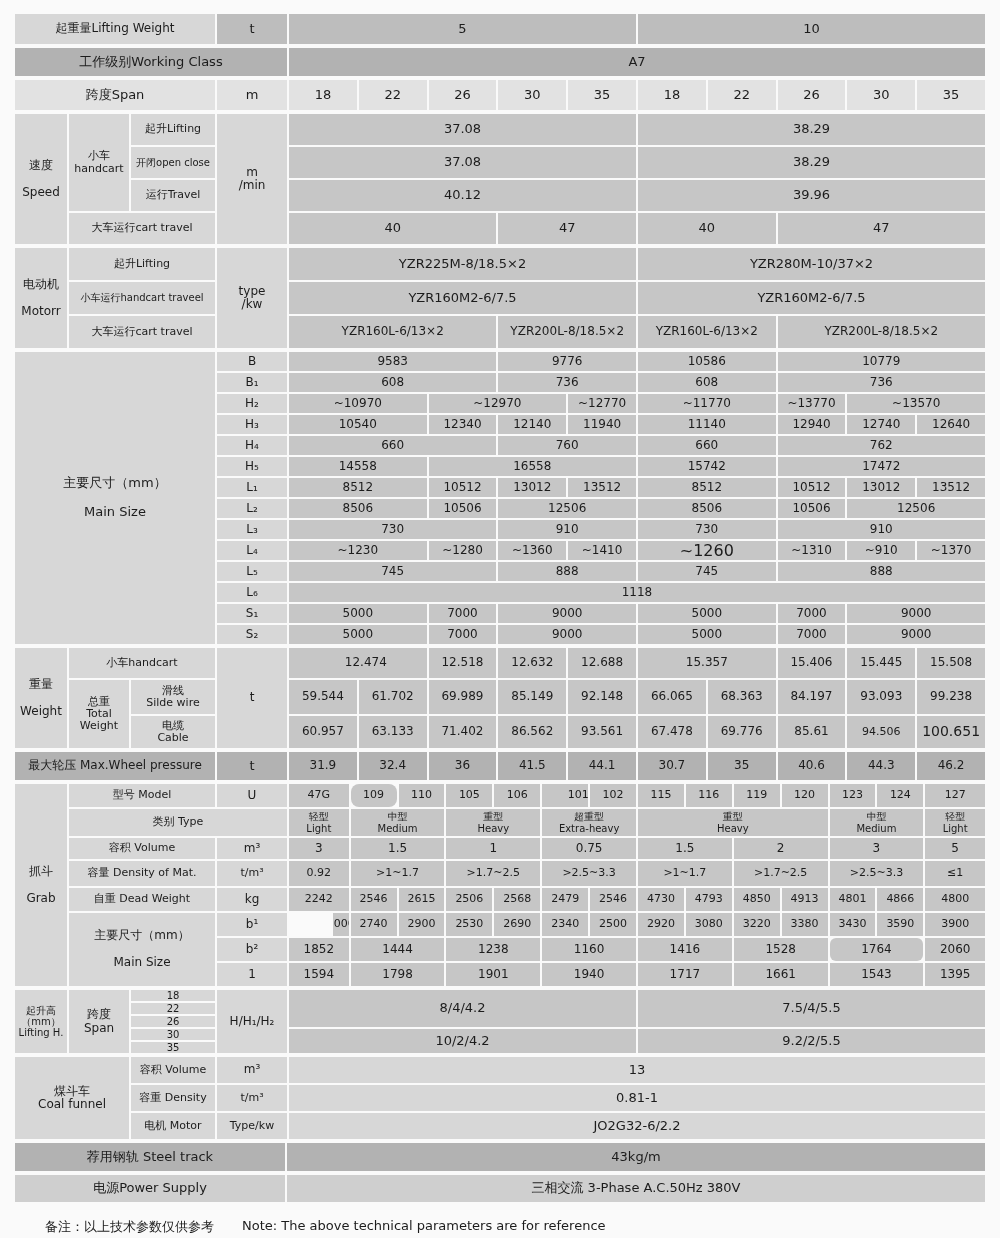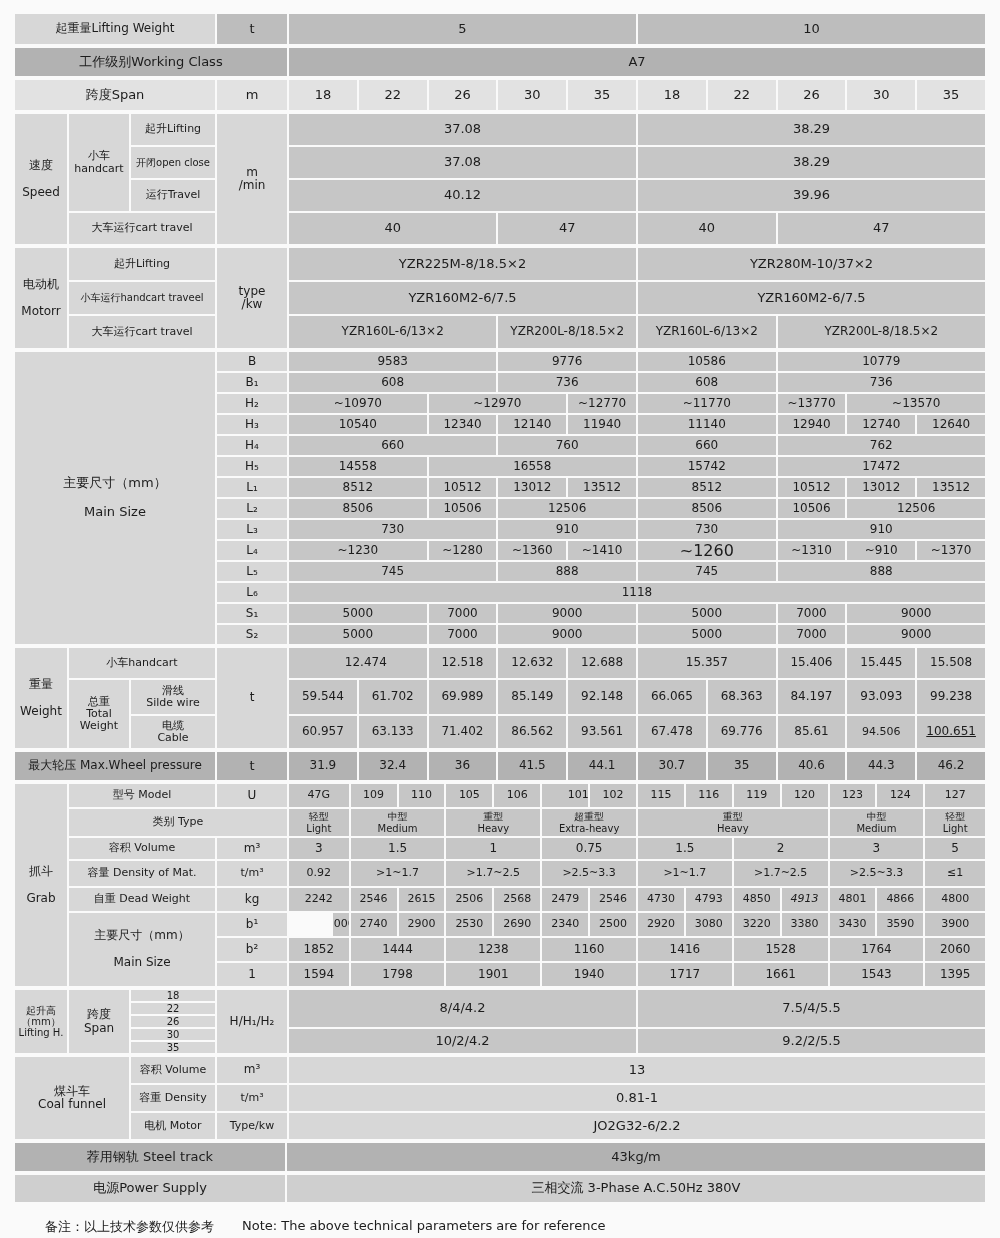--- a/index.html
+++ b/index.html
@@ -210,21 +210,21 @@
 Cable</div>
         <div class="cell dat" style="font-size: 12px;">60.957</div>
         <div class="cell dat" style="font-size: 12px;">63.133</div>
         <div class="cell dat" style="font-size: 12px;">71.402</div>
         <div class="cell dat" style="font-size: 12px;">86.562</div>
         <div class="cell dat" style="font-size: 12px;">93.561</div>
         <div class="cell dat" style="font-size: 12px;">67.478</div>
         <div class="cell dat" style="font-size: 12px;">69.776</div>
         <div class="cell dat" style="font-size: 12px;">85.61</div>
         <div class="cell dat" style="font-size: 11px;">94.506</div>
-        <div class="cell dat" style="font-size: 12px; text-decoration: underline;">100.651</div>
+        <div class="cell dat" style="font-size: 14px;">100.651</div>
       </div>
       <div class="sec" style="grid-template-columns: 200px 70px repeat(10, 1fr); grid-template-rows: 28px;">
         <div class="cell hdr" style="font-size: 12px;">最大轮压 Max.Wheel pressure</div>
         <div class="cell hdr">t</div>
         <div class="cell hdr" style="font-size: 12px;">31.9</div>
         <div class="cell hdr" style="font-size: 12px;">32.4</div>
         <div class="cell hdr" style="font-size: 12px;">36</div>
         <div class="cell hdr" style="font-size: 12px;">41.5</div>
         <div class="cell hdr" style="font-size: 12px;">44.1</div>
         <div class="cell hdr" style="font-size: 12px;">30.7</div>
@@ -233,21 +233,21 @@
         <div class="cell hdr" style="font-size: 12px;">44.3</div>
         <div class="cell hdr" style="font-size: 12px;">46.2</div>
       </div>
       <div class="sec" style="grid-template-columns: 52px 146px 70px 1.3fr repeat(12, 1fr) 1.3fr; grid-template-rows: 23px 27px 21px 25px 23px 23px 23px 23px;">
         <div class="cell lab" style="grid-row: span 8;">抓斗
 
 Grab</div>
         <div class="cell lab" style="font-size: 11px;">型号 Model</div>
         <div class="cell lab">U</div>
         <div class="cell dat" style="font-size: 11px;">47G</div>
-        <div class="cell dat" style="font-size: 11px;">109</div>
+        <div class="cell dat" style="font-size: 11px; border-radius: 8px;">109</div>
         <div class="cell dat" style="font-size: 11px;">110</div>
         <div class="cell dat" style="font-size: 11px;">105</div>
         <div class="cell dat" style="font-size: 11px;">106</div>
         <div class="cell dat" style="font-size: 11px; padding-left: 26px;">101</div>
         <div class="cell dat" style="font-size: 11px;">102</div>
         <div class="cell dat" style="font-size: 11px;">115</div>
         <div class="cell dat" style="font-size: 11px;">116</div>
         <div class="cell dat" style="font-size: 11px;">119</div>
         <div class="cell dat" style="font-size: 11px;">120</div>
         <div class="cell dat" style="font-size: 11px;">123</div>
@@ -293,21 +293,21 @@
         <div class="cell dat" style="font-size: 11px;">2242</div>
         <div class="cell dat" style="font-size: 11px;">2546</div>
         <div class="cell dat" style="font-size: 11px;">2615</div>
         <div class="cell dat" style="font-size: 11px;">2506</div>
         <div class="cell dat" style="font-size: 11px;">2568</div>
         <div class="cell dat" style="font-size: 11px;">2479</div>
         <div class="cell dat" style="font-size: 11px;">2546</div>
         <div class="cell dat" style="font-size: 11px;">4730</div>
         <div class="cell dat" style="font-size: 11px;">4793</div>
         <div class="cell dat" style="font-size: 11px;">4850</div>
-        <div class="cell dat" style="font-size: 11px; font-style: italic;">4913</div>
+        <div class="cell dat" style="font-size: 11px;">4913</div>
         <div class="cell dat" style="font-size: 11px;">4801</div>
         <div class="cell dat" style="font-size: 11px;">4866</div>
         <div class="cell dat" style="font-size: 11px;">4800</div>
         <div class="cell lab" style="grid-row: span 3; font-size: 12px;">主要尺寸（mm）
 
 Main Size</div>
         <div class="cell lab">b¹</div>
         <div class="cell dat" style="font-size: 11px; margin-left: 44px;">3000</div>
         <div class="cell dat" style="font-size: 11px;">2740</div>
         <div class="cell dat" style="font-size: 11px;">2900</div>
@@ -322,21 +322,21 @@
         <div class="cell dat" style="font-size: 11px;">3430</div>
         <div class="cell dat" style="font-size: 11px;">3590</div>
         <div class="cell dat" style="font-size: 11px;">3900</div>
         <div class="cell lab">b²</div>
         <div class="cell dat" style="font-size: 12px;">1852</div>
         <div class="cell dat" style="grid-column: span 2; font-size: 12px;">1444</div>
         <div class="cell dat" style="grid-column: span 2; font-size: 12px;">1238</div>
         <div class="cell dat" style="grid-column: span 2; font-size: 12px;">1160</div>
         <div class="cell dat" style="grid-column: span 2; font-size: 12px;">1416</div>
         <div class="cell dat" style="grid-column: span 2; font-size: 12px;">1528</div>
-        <div class="cell dat" style="grid-column: span 2; font-size: 12px;">1764</div>
+        <div class="cell dat" style="grid-column: span 2; font-size: 12px; border-radius: 6px;">1764</div>
         <div class="cell dat" style="font-size: 12px;">2060</div>
         <div class="cell lab">1</div>
         <div class="cell dat" style="font-size: 12px;">1594</div>
         <div class="cell dat" style="grid-column: span 2; font-size: 12px;">1798</div>
         <div class="cell dat" style="grid-column: span 2; font-size: 12px;">1901</div>
         <div class="cell dat" style="grid-column: span 2; font-size: 12px;">1940</div>
         <div class="cell dat" style="grid-column: span 2; font-size: 12px;">1717</div>
         <div class="cell dat" style="grid-column: span 2; font-size: 12px;">1661</div>
         <div class="cell dat" style="grid-column: span 2; font-size: 12px;">1543</div>
         <div class="cell dat" style="font-size: 12px;">1395</div>

